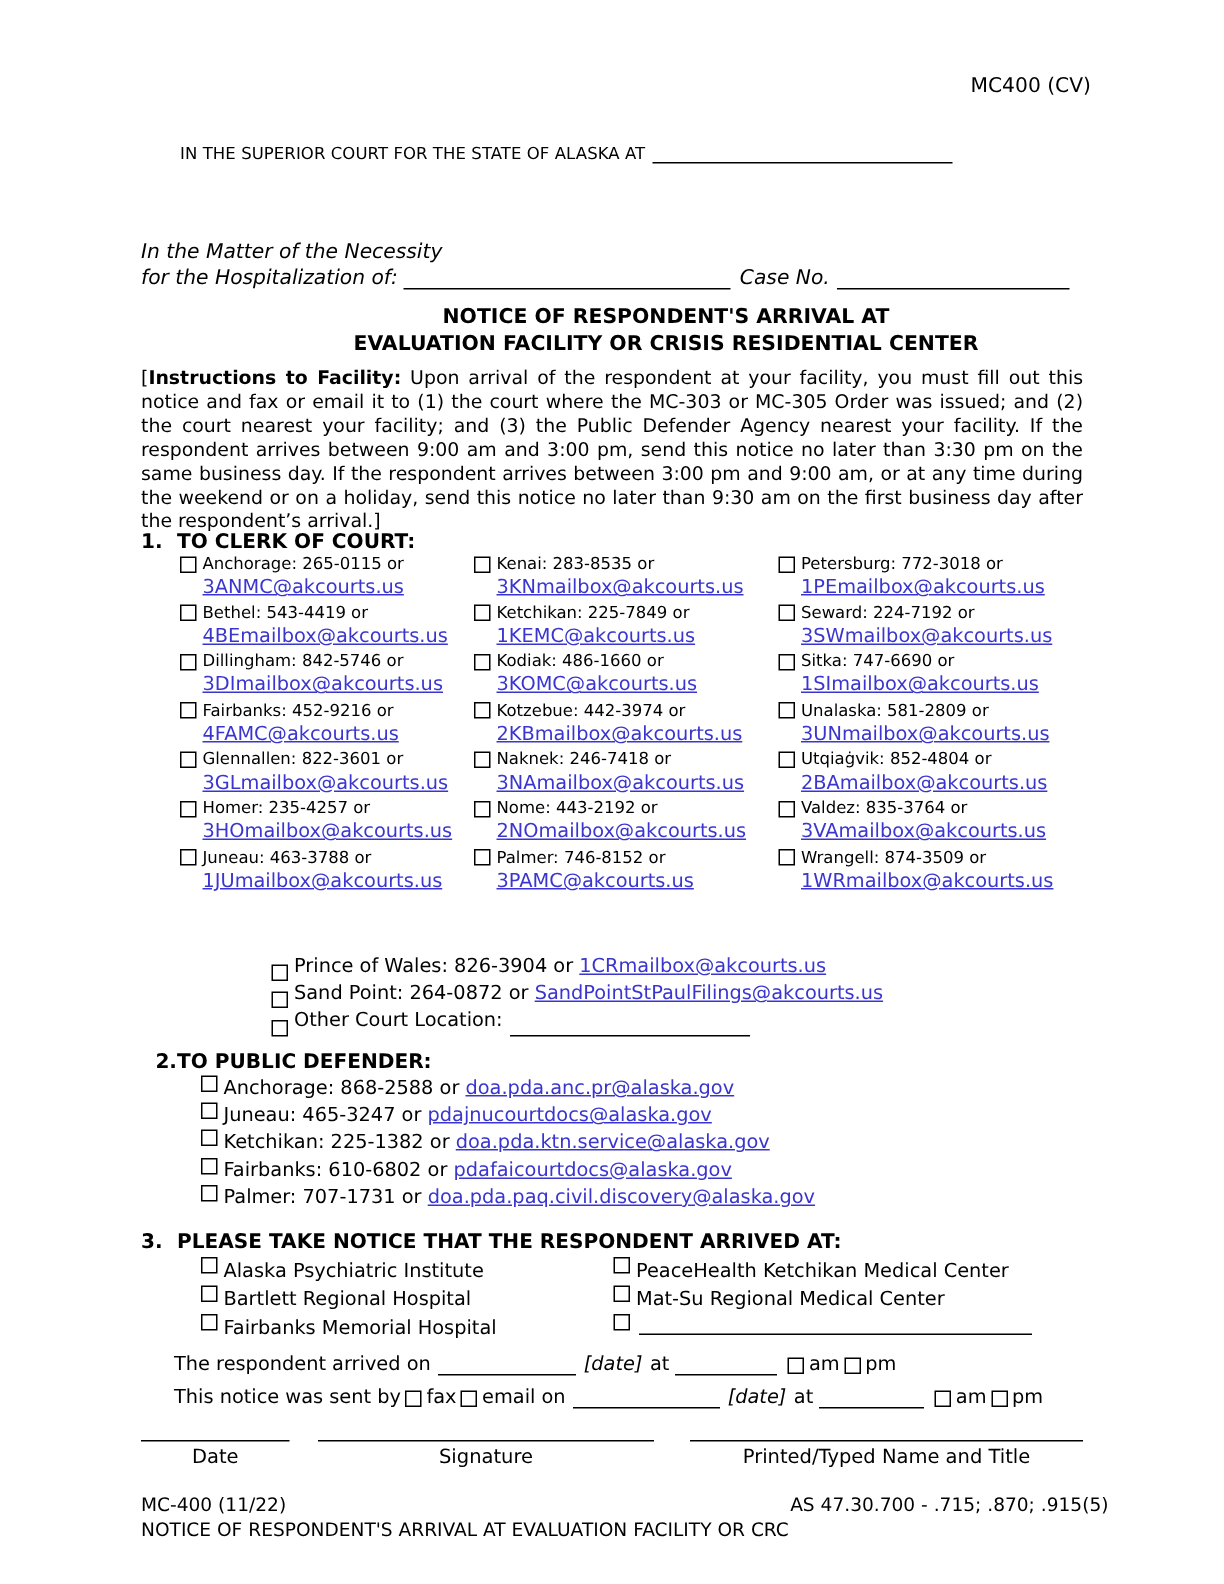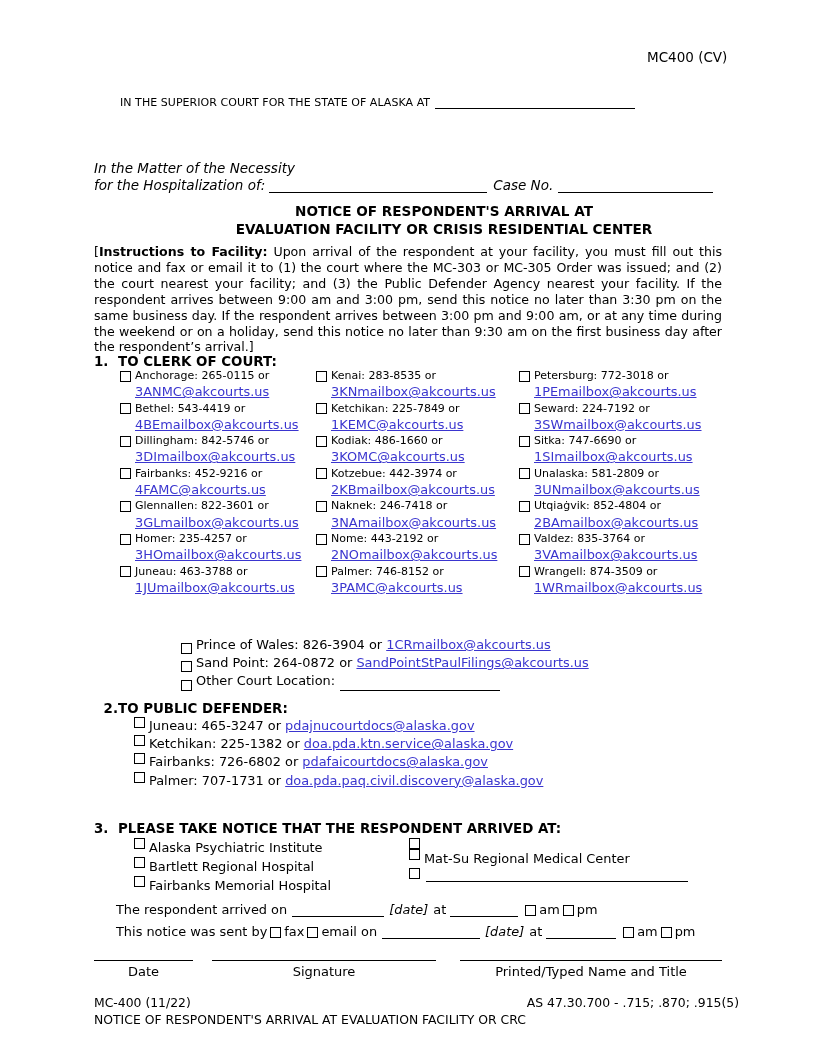--- a/index.html
+++ b/index.html
@@ -369,33 +369,39 @@
         <span class="fill-line"></span>
       </div>
     </div>
 
   <div class="abs sect-head" id="sec2-head">
     <span class="num">2.</span><span>TO  PUBLIC DEFENDER:</span>
   </div>
   <div class="abs" id="pd-list">
       <div class="pd-row">
         <span class="cb"></span>
+        <span>Anchorage: 868-2588 or</span>
+        <span>&nbsp;</span>
+        <span class="lnk">doa.pda.anc.pr@alaska.gov</span>
+      </div>
+      <div class="pd-row">
+        <span class="cb"></span>
         <span>Juneau: 465-3247 or</span>
         <span>&nbsp;</span>
         <span class="lnk">pdajnucourtdocs@alaska.gov</span>
       </div>
       <div class="pd-row">
         <span class="cb"></span>
         <span>Ketchikan: 225-1382 or</span>
         <span>&nbsp;</span>
         <span class="lnk">doa.pda.ktn.service@alaska.gov</span>
       </div>
       <div class="pd-row">
         <span class="cb"></span>
-        <span>Fairbanks: 726-6802 or</span>
+        <span>Fairbanks: 610-6802 or</span>
         <span>&nbsp;</span>
         <span class="lnk">pdafaicourtdocs@alaska.gov</span>
       </div>
       <div class="pd-row">
         <span class="cb"></span>
         <span>Palmer: 707-1731 or</span>
         <span>&nbsp;</span>
         <span class="lnk">doa.pda.paq.civil.discovery@alaska.gov</span>
       </div>
     </div>
@@ -415,20 +421,21 @@
           <span>Bartlett Regional Hospital</span>
         </div>
         <div class="fac-row">
           <span class="cb"></span>
           <span>Fairbanks Memorial Hospital</span>
         </div>
       </div>
     <div id="fac-b">
         <div class="fac-row">
           <span class="cb"></span>
+          <span>PeaceHealth Ketchikan Medical Center</span>
         </div>
         <div class="fac-row">
           <span class="cb"></span>
           <span>Mat-Su Regional Medical Center</span>
         </div>
         <div class="fac-row">
           <span class="cb"></span>
           <span class="fill-line"></span>
         </div>
       </div>

